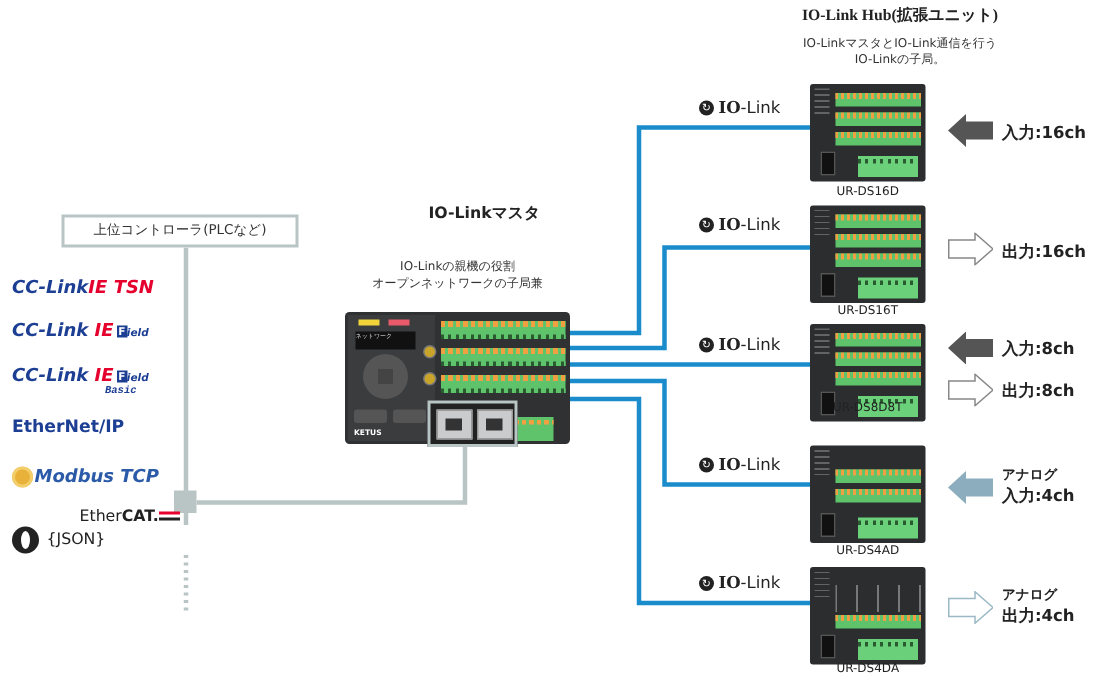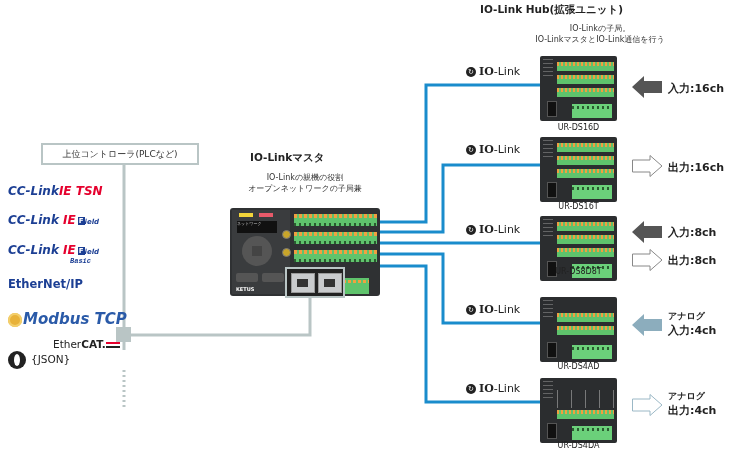--- a/index.html
+++ b/index.html
@@ -1,46 +1,46 @@
 <!DOCTYPE html>
 <html><head>
 <meta charset="utf-8">
 <style>
   html, body { margin:0; padding:0; background:#ffffff; }
   body { width:730px; height:451px; position:relative; overflow:hidden;
          font-family:"DejaVu Sans", sans-serif; color:#222; }
   .abs { position:absolute; }
   svg.wires { position:absolute; left:0; top:0; width:730px; height:451px; }
 
-  .hub-title { left:480px; top:3px; width:240px; text-align:left; font-size:10.5px; font-weight:bold; color:#222; }
+  .hub-title { left:480px; top:3px; width:240px; text-align:center; font-size:10.5px; font-weight:bold; color:#222;font-family:Liberation Serif, serif; }
   .hub-desc  { left:480px; top:23px; width:240px; text-align:center; font-size:8px; line-height:11px; color:#333; }
 
   .plc-box { left:41px; top:143px; width:158px; height:22px; border:2px solid #b9c5c5; background:#fff;
              box-sizing:border-box; font-size:9px; text-align:center; line-height:18px; color:#333; }
 
   .proto { left:8px; font-style:italic; font-weight:bold; font-size:12px; white-space:nowrap; }
   .cc { color:#1c3f94; }
   .cc .ie { color:#e5002d; }
   .cc .tsn { color:#e5002d; }
   .cc .fbox { display:inline-block; background:#1c3f94; color:#fff; font-size:7px; padding:0 1px; margin-left:2px; vertical-align:middle; font-style:normal;}
   .cc .fsub { font-size:7px; color:#1c3f94; }
   .basic { position:absolute; font-size:7px; color:#1c3f94; font-style:italic; font-weight:bold; }
   .eip { color:#1c3f94; font-style:normal; font-size:11.5px; }
-  .modbus { color:#2a5aa8; font-size:15px; }
+  .modbus { color:#2a5aa8; font-size:12px; }
   .modbus-gear { display:inline-block; width:14px; height:14px; border-radius:50%; background:#e8b23a; vertical-align:middle; margin-right:1px; box-shadow:0 0 0 2px #f3cf6b inset; }
   .ethercat { color:#222; font-style:normal; font-size:10.5px; font-weight:normal;margin-left:45px; }
   .ethercat b { font-weight:bold; }
   .ecat-arrow { display:inline-block; width:14px; height:6px; position:relative; vertical-align:middle; }
   .ecat-arrow:before { content:""; position:absolute; left:0; top:0; width:14px; height:2px; background:#e5002d; }
   .ecat-arrow:after { content:""; position:absolute; left:0; top:4px; width:14px; height:2px; background:#222; }
   .json { color:#222; font-style:normal; font-size:10.5px; font-weight:normal; }
   .json-logo { display:inline-block; width:18px; height:18px; border-radius:50%; background:#222; vertical-align:middle; margin-right:5px; position:relative;}
   .json-logo:after { content:""; position:absolute; left:6px; top:3px; width:6px; height:12px; border-radius:50%; background:#fff; }
 
-  .master-title { left:250px; top:151px; width:110px; text-align:left; font-size:10.5px; font-weight:bold; }
+  .master-title { left:250px; top:135px; width:110px; text-align:right; font-size:10.5px; font-weight:bold; }
   .master-desc  { left:235px; top:172px; width:140px; text-align:center; font-size:8px; line-height:11px; color:#333; }
 
   
   .master { left:230px; top:208px; width:150px; height:88px; background:#2f3133; border-radius:3px; }
   .m-left { position:absolute; left:2px; top:2px; width:58px; height:84px; background:#3a3c3e; }
   .led-y { position:absolute; left:7px; top:3px; width:14px; height:4px; background:#f2d43a; }
   .led-r { position:absolute; left:27px; top:3px; width:14px; height:4px; background:#e85a6a; }
   .lcd { position:absolute; left:5px; top:11px; width:40px; height:12px; background:#111; color:#ddd; font-size:4px; line-height:6px; overflow:hidden; }
   .dpad { position:absolute; left:10px; top:26px; width:30px; height:30px; border-radius:50%; background:#555; }
   .dpad:after { content:""; position:absolute; left:10px; top:10px; width:10px; height:10px; background:#444; }
@@ -96,22 +96,22 @@
 
   <polyline points="380,222 426,222 426,85 540,85" fill="none" stroke="#1a8ccc" stroke-width="3"></polyline>
   <polyline points="380,232 443,232 443,165 540,165" fill="none" stroke="#1a8ccc" stroke-width="3"></polyline>
   <polyline points="380,243 540,243" fill="none" stroke="#1a8ccc" stroke-width="3"></polyline>
   <polyline points="380,254 443,254 443,323 540,323" fill="none" stroke="#1a8ccc" stroke-width="3"></polyline>
   <polyline points="380,266 426,266 426,402 540,402" fill="none" stroke="#1a8ccc" stroke-width="3"></polyline>
 </svg>
 
 <div class="abs hub-title">IO-Link Hub(拡張ユニット)</div>
 <div class="abs hub-desc">
+  <div>IO-LinkマスタとIO-Link通信を行う</div>
   <div>IO-Linkの子局。</div>
-  <div>IO-LinkマスタとIO-Link通信を行う</div>
 </div>
 
 <div class="abs plc-box">上位コントローラ(PLCなど)</div>
 
 <div class="abs proto cc" style="top:184px;">
   <span>CC-Link</span><span class="ie">IE</span>&nbsp;<span class="tsn">TSN</span>
 </div>
 <div class="abs proto cc" style="top:213px;">
   <span>CC-Link</span>&nbsp;<span class="ie">IE</span><span class="fbox">F</span><span class="fsub">ield</span>
 </div>

